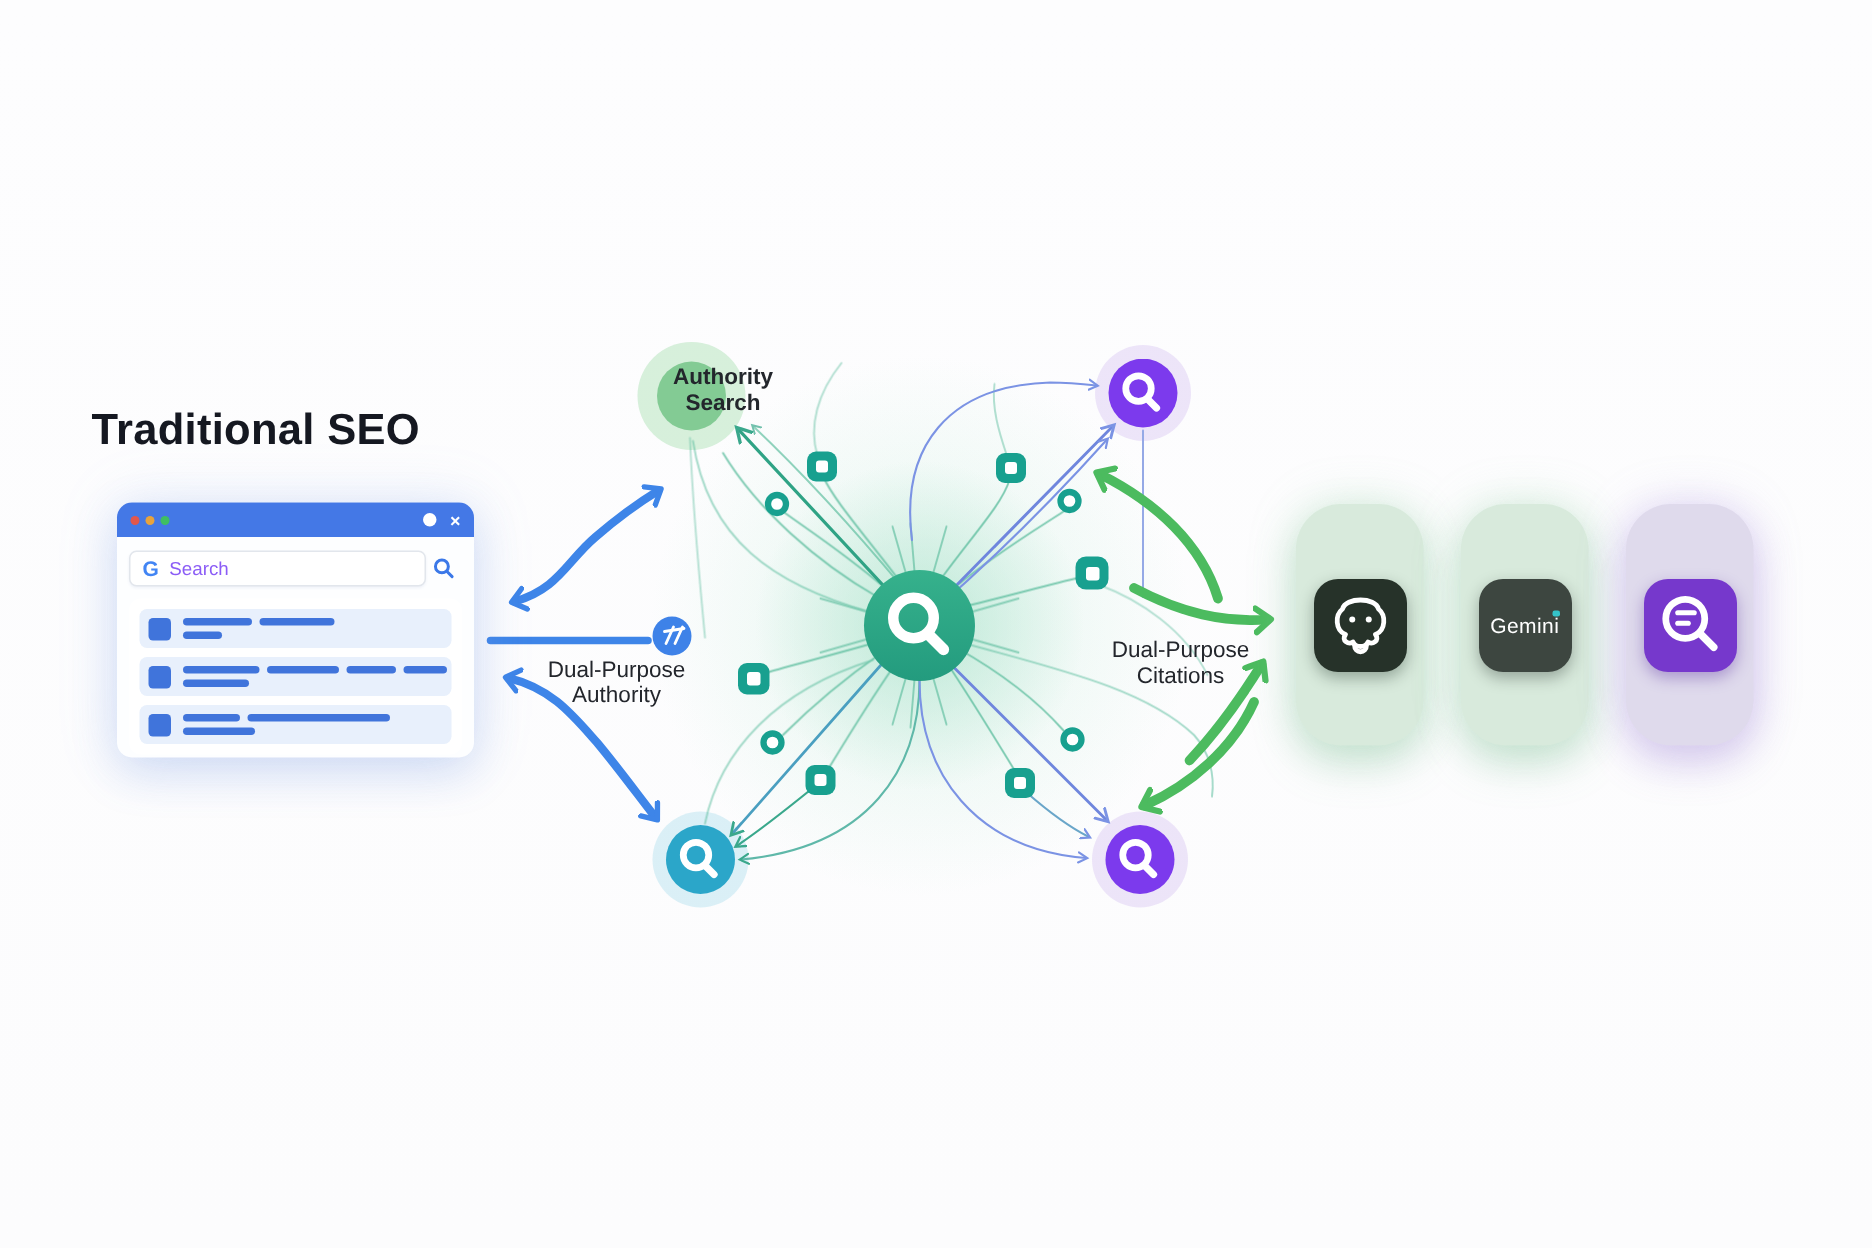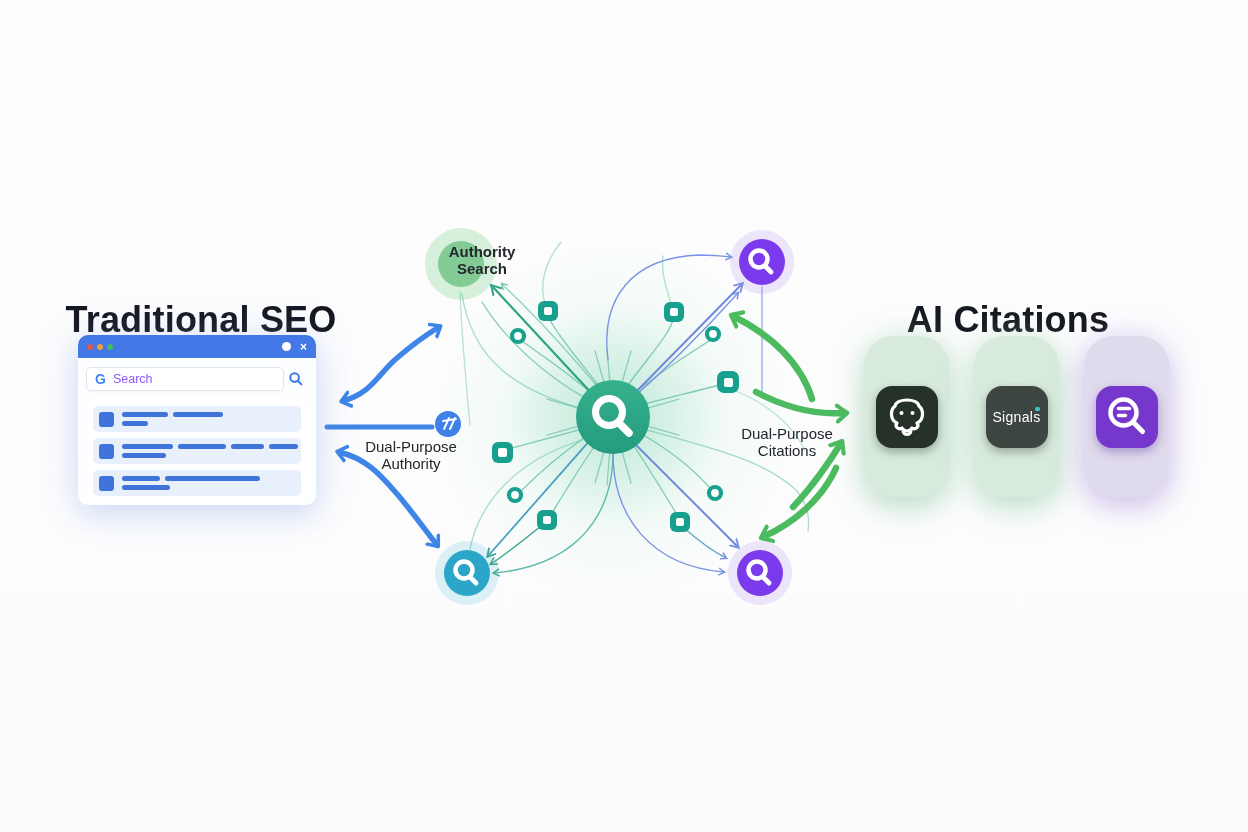--- a/index.html
+++ b/index.html
@@ -1,22 +1,22 @@
 <!DOCTYPE html>
 <html><head>
 <meta charset="utf-8">
 <style>
   * { margin:0; padding:0; box-sizing:border-box; }
   html,body { width:1248px; height:832px; background:#ffffff; overflow:hidden; }
   body { font-family:"Liberation Sans", sans-serif; position:relative; }
   .canvas { position:absolute; inset:0; width:1248px; height:832px; background:
       radial-gradient(circle at 614px 417px, rgba(205,240,224,.55) 0%, rgba(205,240,224,0) 180px),
       linear-gradient(#fdfdfe,#fcfcfd); }
-  .heading { position:absolute; font-size:36px; font-weight:800; letter-spacing:.2px;
-      color:#151821; text-align:center; width:280px;margin-top:28px; }
+  .heading { position:absolute; font-size:29px; font-weight:800; letter-spacing:.2px;
+      color:#151821; width:280px; }
   #heading-left  { left:61px;  top:271px; }
   #heading-right { left:868px; top:271px; }
 
   
   .browser { position:absolute; left:78px; top:335px; width:238px; height:170px;
       background:#fdfeff; border-radius:10px;
       box-shadow:0 10px 30px rgba(90,130,220,.22), 0 0 40px rgba(140,170,240,.18); }
   .titlebar { height:23px; background:#4478E6; border-radius:10px 10px 0 0;
       display:flex; align-items:center; padding:0 9px; }
   .dot { width:6px; height:6px; border-radius:50%; margin-right:4px; }
@@ -301,39 +301,38 @@
   </div>
   <div class="dlabel" id="left-link-label">
     <span>Dual-Purpose</span>
     <span>Authority</span>
   </div>
   <div class="dlabel" id="right-link-label">
     <span>Dual-Purpose</span>
     <span>Citations</span>
   </div>
 
-  <div class="heading" id="heading-right">AI Citations</div>
 
   <div class="ai-card green" id="card-1">
     <div class="app-icon" id="app-icon-1">
       <svg width="62" height="62" viewBox="0 0 62 62">
         <g fill="none" stroke="#ffffff" stroke-width="3.2" stroke-linecap="round" stroke-linejoin="round">
           <path d="M21 37 C14 34 14 24 19 20 C21 12 41 12 43 20 C48 24 48 34 41 37
                    C44 41 39 44 36 42 C34 46 28 46 26 42 C23 44 18 41 21 37 Z"></path>
           <path d="M27 44 C27 50 35 50 35 44"></path>
         </g>
         <circle cx="25.5" cy="27" r="2" fill="#ffffff"></circle>
         <circle cx="36.5" cy="27" r="2" fill="#ffffff"></circle>
       </svg>
     </div>
   </div>
 
   <div class="ai-card green" id="card-2">
     <div class="app-icon" id="app-icon-2">
-      <span class="gemini-text">Signals</span>
+      <span class="gemini-text">Gemini</span>
       <span class="gemini-dot"></span>
     </div>
   </div>
 
   <div class="ai-card purple" id="card-3">
     <div class="app-icon" id="app-icon-3">
       <svg width="62" height="62" viewBox="0 0 62 62">
         <g fill="none" stroke="#ffffff" stroke-linecap="round">
           <circle cx="27.5" cy="26.5" r="13" stroke-width="4.5"></circle>
           <path d="M37.5 36.5 L46.5 45.5" stroke-width="5"></path>

